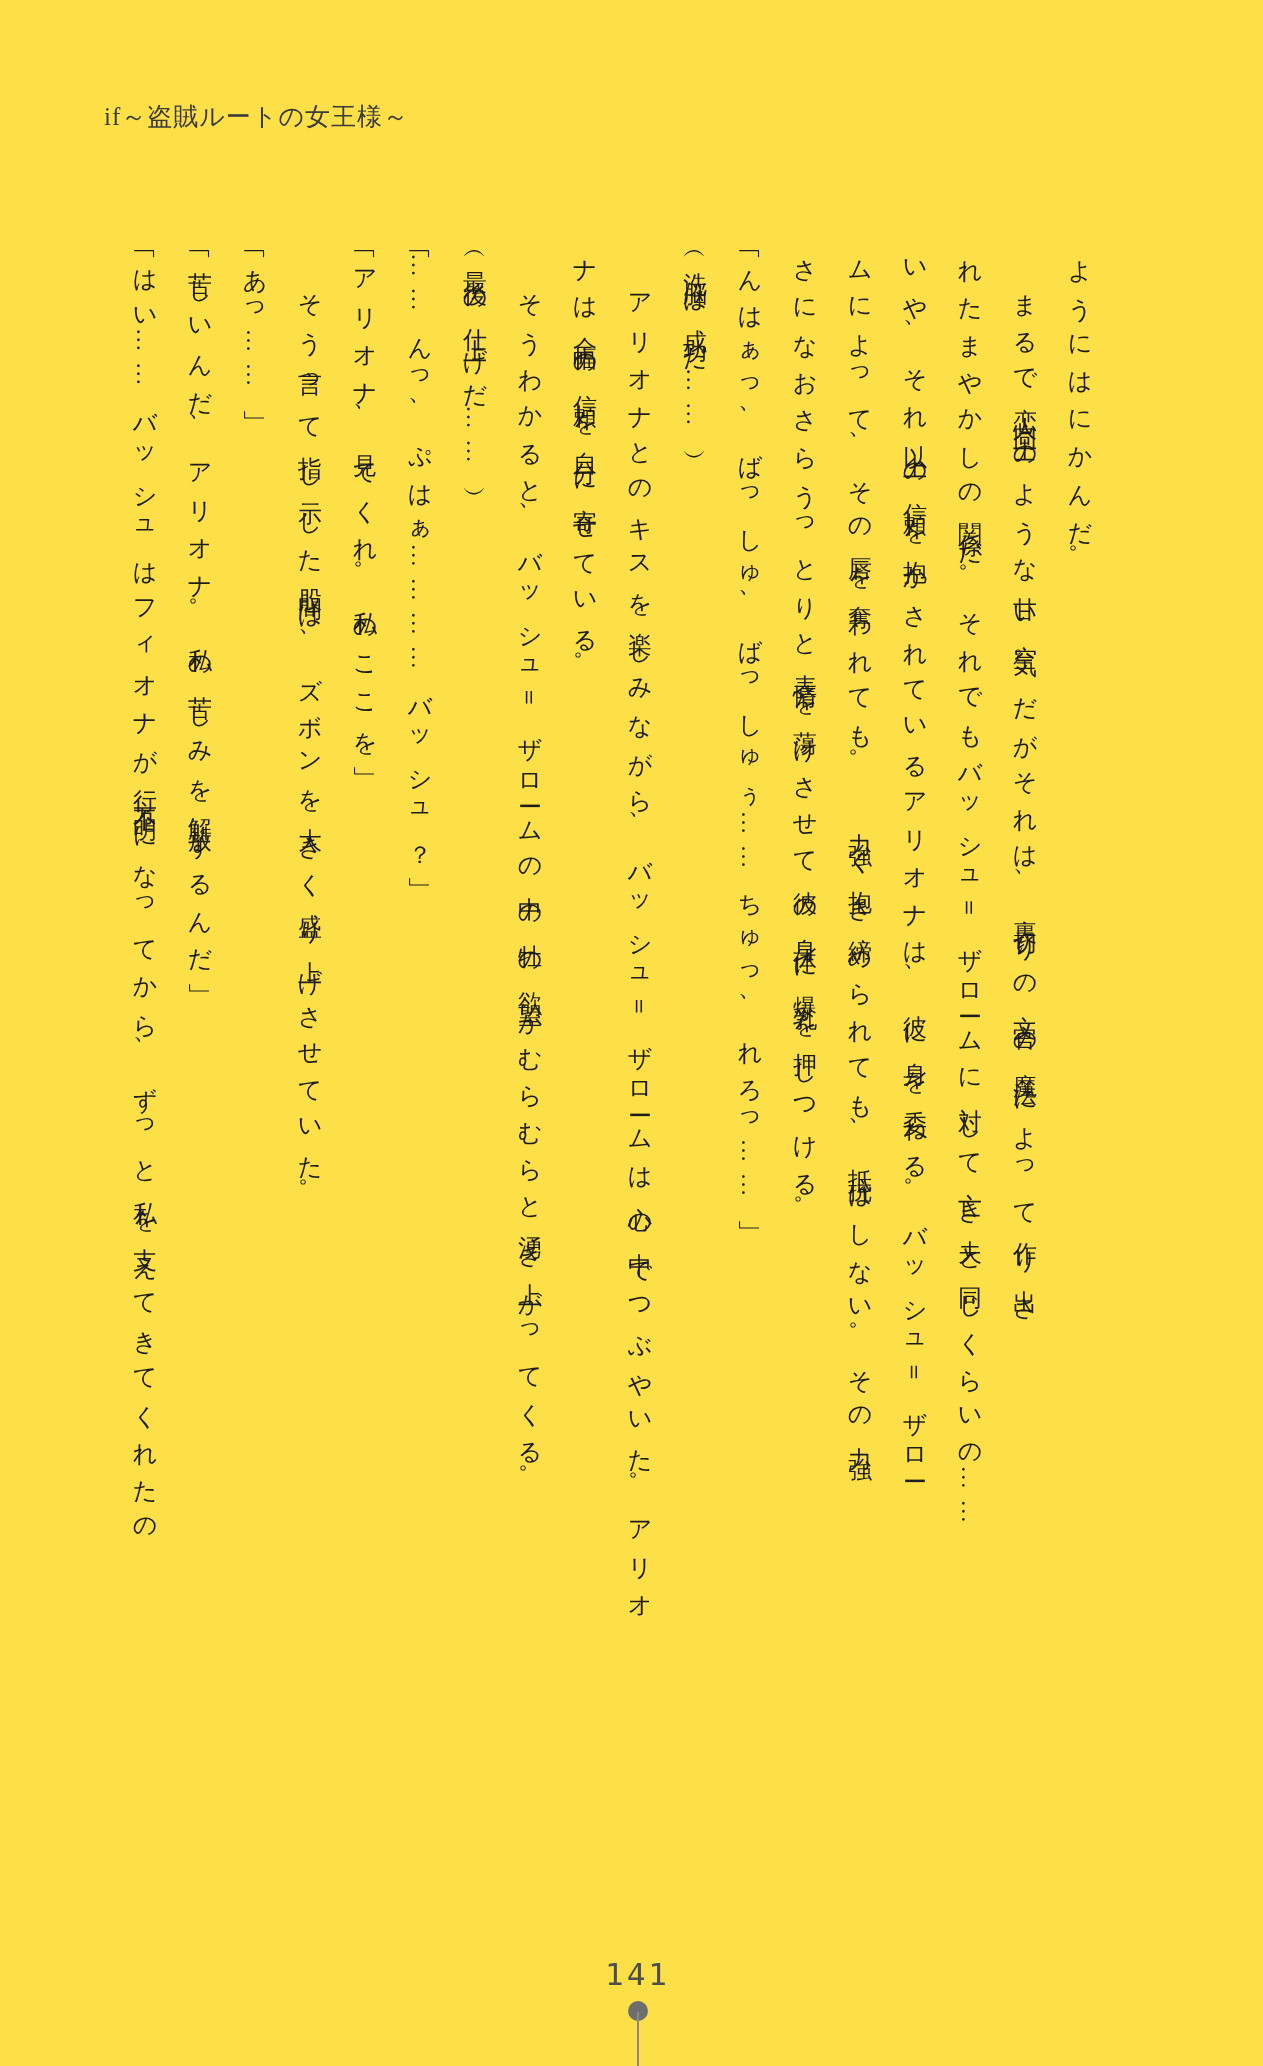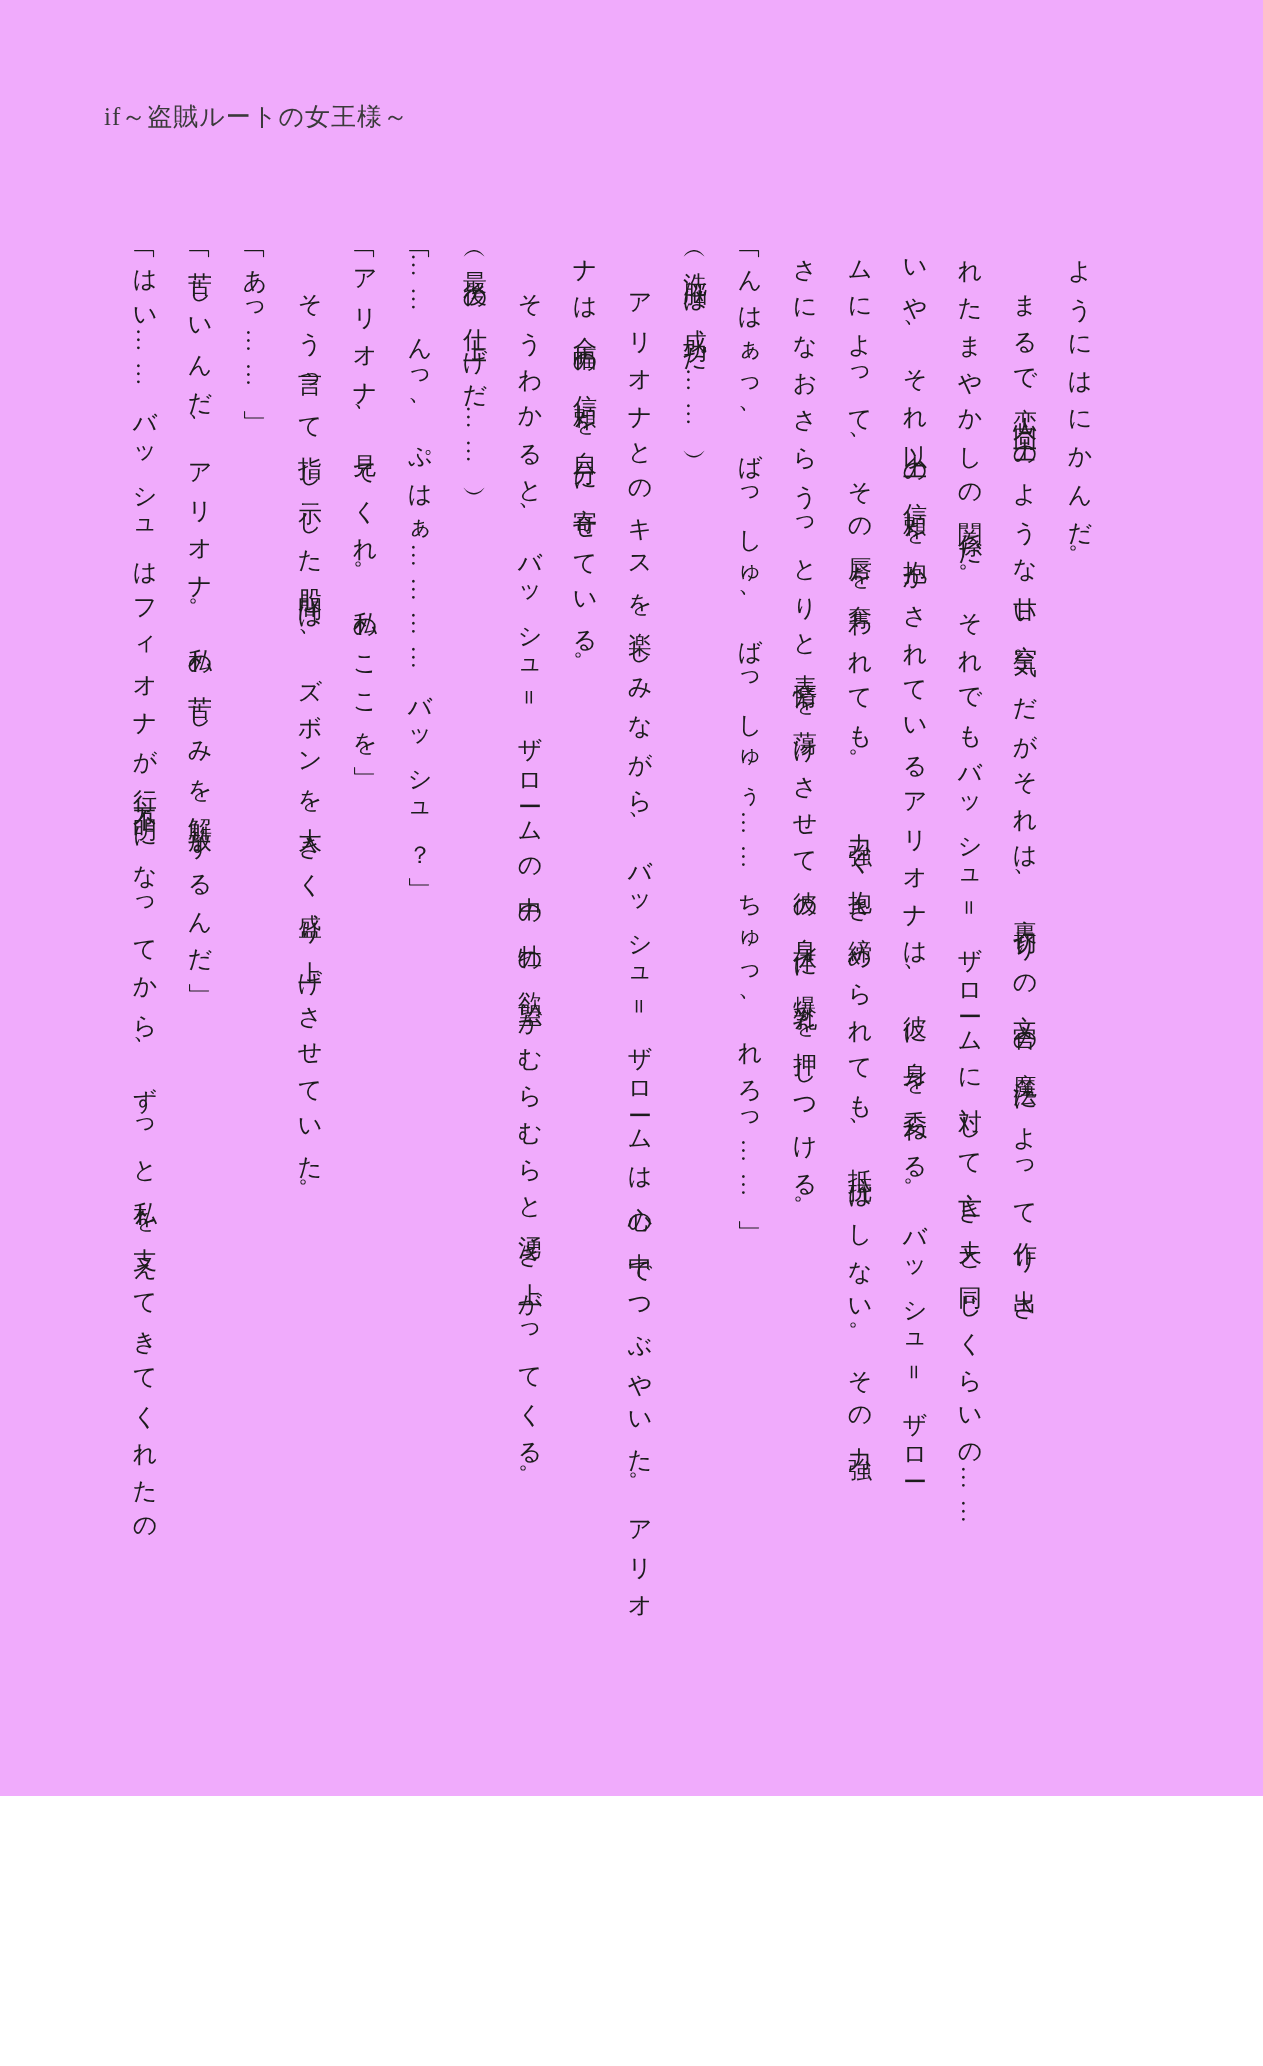--- a/index.html
+++ b/index.html
@@ -3,22 +3,22 @@
 <meta charset="utf-8">
 <style>
   html, body {
     margin: 0;
     padding: 0;
     background: #ffffff;
   }
   .page {
     position: relative;
     width: 1263px;
-    height: 1796px;
-    background: #f0abfc;
+    height: 2066px;
+    background: #fde047;
     overflow: hidden;
     font-family: "Liberation Serif", "DejaVu Serif", serif;
     color: #1f1f1f;
   }
   .running-header {
     position: absolute;
     top: 100px;
     left: 104px;
     font-size: 25px;
     letter-spacing: 1px;
@@ -98,17 +98,20 @@
     <p class="col">　そうわかると、バッシュ＝ザロームの中の牡の欲望がむらむらと湧き上がってくる。</p>
     <p class="col">（最後の仕上げだ……）</p>
     <p class="col">「……んっ、ぷはぁ…………バッシュ？」</p>
     <p class="col">「アリオナ、見てくれ。私のここを」</p>
     <p class="col">　そう言って指し示した股間は、ズボンを大きく盛り上げさせていた。</p>
     <p class="col">「あっ……」</p>
     <p class="col">「苦しいんだ、アリオナ。私の苦しみを解放するんだ」</p>
     <p class="col">「はい……バッシュはフィオナが行方不明になってから、ずっと私を支えてきてくれたの</p>
   </main>
 
+  <div class="folio">
+    <span class="folio-inner">141</span>
+  </div>
 
   <div class="folio-dot"></div>
   <div class="folio-line"></div>
 
 </div>
 
 </body></html>

